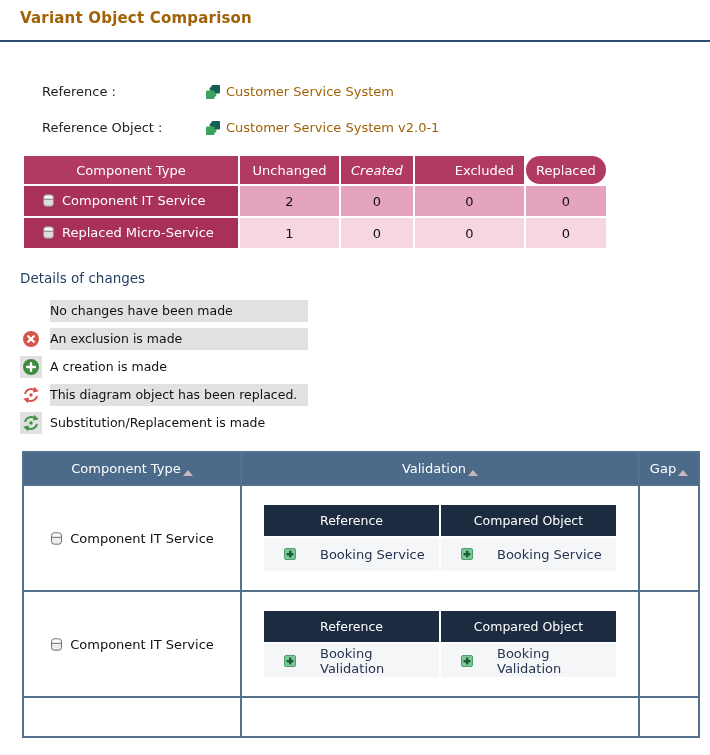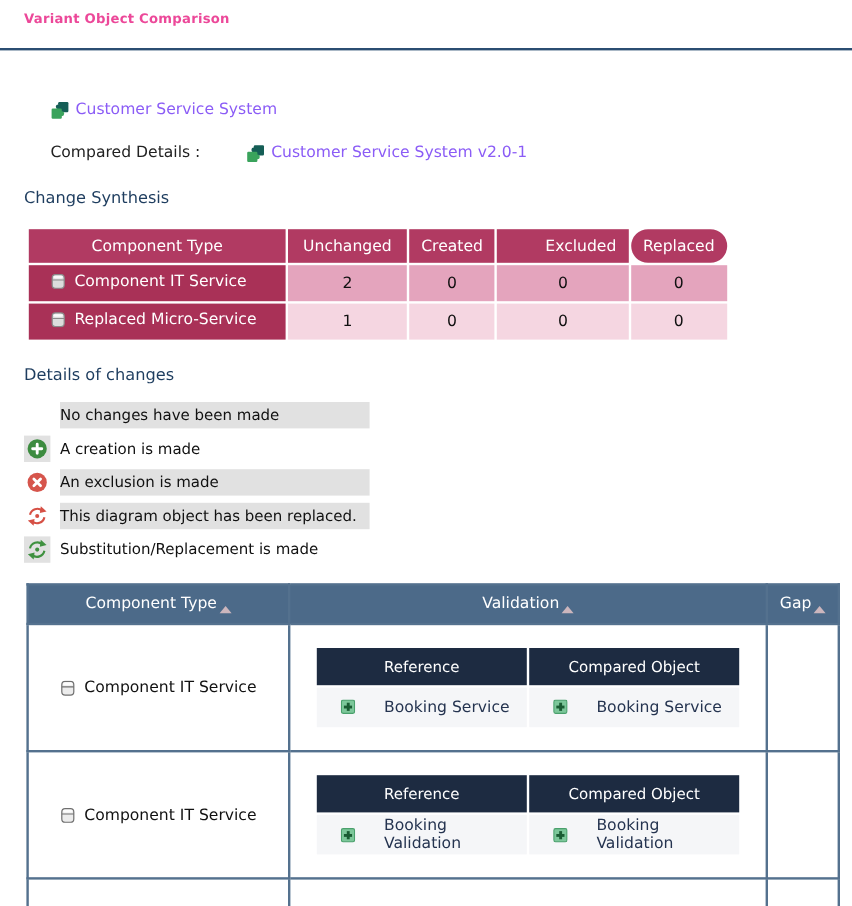--- a/index.html
+++ b/index.html
@@ -3,44 +3,44 @@
 <meta charset="utf-8">
 <style>
   * { box-sizing: border-box; }
   html,body { margin:0; padding:0; }
   body {
     width:710px; height:755px; overflow:hidden; background:#fff;
     font-family:"DejaVu Sans","Liberation Sans",sans-serif; color:#1a1a1a;
   }
   
   .titlebar { height:42px; padding:9px 0 0 20px; border-bottom:2px solid #2b4e72; }
-  .titlebar h1 { margin:0; font-size:11px; font-weight:bold; color:#ec4899; letter-spacing:0.2px; }
+  .titlebar h1 { margin:0; font-size:15px; font-weight:bold; color:#a16207; letter-spacing:0.2px; }
 
   
   .info { margin:40px 0 0 42px; }
   .info-row { margin-bottom:17px; height:19px; font-size:13px; display:flex; align-items:center; }
   .info-label { display:inline-block; width:163px; color:#222; }
-  .info-value { display:inline-flex; align-items:center; gap:5px; color:#8b5cf6; }
+  .info-value { display:inline-flex; align-items:center; gap:5px; color:#a16207; }
   .icon16 { width:16px; height:16px; display:inline-block; flex:0 0 16px; }
 
   
   .section-heading { margin:20px 0 0 20px; font-size:13.5px; font-weight:400; color:#1e3d5f; }
 
   
   table.synth { margin:16px 0 0 22px; border-spacing:2px; border-collapse:separate; }
   table.synth th {
     background:#b13a62; color:#fff; font-weight:400; font-size:13px; height:28px; padding:0 10px;
   }
   table.synth td { font-size:13px; height:30px; text-align:center; }
   table.synth td.tlabel {
     background:#a93157; color:#fff; text-align:left; padding-left:18px; width:214px;
   }
   table.synth th.c0 { width:214px; }
   table.synth th.c1 { width:99px; }
-  table.synth th.c2 { width:60px; }
+  table.synth th.c2 { width:60px;font-style:italic; }
   table.synth th.c3 { width:81px;padding-left:40px; }
   table.synth th.c4 { width:80px;border-radius:14px; }
   table.synth tr.r0 td.val { background:#e4a4bd; color:#111; }
   table.synth tr.r1 td.val { background:#f5d6e1; color:#111; }
   .tlabel-inner { display:inline-flex; align-items:center; gap:7px; }
   .icon13 { width:13px; height:13px; display:inline-block; flex:0 0 13px; }
 
   
   .legend { margin:14px 0 0 20px; }
   .legend-row { display:flex; align-items:center; margin-bottom:6px; height:22px; }
@@ -82,49 +82,49 @@
 <body>
 
 <div>
 
   <div class="titlebar">
     <h1>Variant Object Comparison</h1>
   </div>
 
   <div class="info">
     <div class="info-row">
+      <span class="info-label">Reference :</span>
       <span class="info-value">
         <span class="icon16">
           <svg width="16" height="16" viewBox="0 0 16 16">
             <rect x="6.5" y="1" width="8.5" height="8.5" rx="1" fill="#155e56"></rect>
             <circle cx="6.5" cy="5" r="2" fill="#155e56"></circle>
             <rect x="1" y="6.5" width="8.5" height="8.5" rx="1" fill="#3aa35c"></rect>
             <circle cx="9.5" cy="10.8" r="2" fill="#3aa35c"></circle>
           </svg>
         </span>
         <span>Customer Service System</span>
       </span>
     </div>
     <div class="info-row">
-      <span class="info-label">Compared Details :</span>
+      <span class="info-label">Reference Object :</span>
       <span class="info-value">
         <span class="icon16">
           <svg width="16" height="16" viewBox="0 0 16 16">
             <rect x="6.5" y="1" width="8.5" height="8.5" rx="1" fill="#155e56"></rect>
             <circle cx="6.5" cy="5" r="2" fill="#155e56"></circle>
             <rect x="1" y="6.5" width="8.5" height="8.5" rx="1" fill="#3aa35c"></rect>
             <circle cx="9.5" cy="10.8" r="2" fill="#3aa35c"></circle>
           </svg>
         </span>
         <span>Customer Service System v2.0-1</span>
       </span>
     </div>
   </div>
 
-  <div class="section-heading">Change Synthesis</div>
 
   <table class="synth">
     <thead>
       <tr>
         <th class="c0">Component Type</th>
         <th class="c1">Unchanged</th>
         <th class="c2">Created</th>
         <th class="c3">Excluded</th>
         <th class="c4">Replaced</th>
       </tr>
@@ -170,36 +170,36 @@
   </table>
 
   <div class="section-heading">Details of changes</div>
 
   <div class="legend">
     <div class="legend-row">
       <span class="legend-icon-cell"></span>
       <span class="legend-text shaded">No changes have been made</span>
     </div>
     <div class="legend-row">
+      <span class="legend-icon-cell">
+        <svg class="icon18" width="18" height="18" viewBox="0 0 18 18">
+          <circle cx="9" cy="9" r="8" fill="#d6554c"></circle>
+          <path d="M6.2 6.2l5.6 5.6M11.8 6.2l-5.6 5.6" stroke="#fff" stroke-width="2.3" stroke-linecap="round"></path>
+        </svg>
+      </span>
+      <span class="legend-text shaded">An exclusion is made</span>
+    </div>
+    <div class="legend-row">
       <span class="legend-icon-cell shaded">
         <svg class="icon18" width="18" height="18" viewBox="0 0 18 18">
           <circle cx="9" cy="9" r="8" fill="#3d8c40"></circle>
           <path d="M9 5.2v7.6M5.2 9h7.6" stroke="#fff" stroke-width="2.4" stroke-linecap="round"></path>
         </svg>
       </span>
       <span class="legend-text">A creation is made</span>
-    </div>
-    <div class="legend-row">
-      <span class="legend-icon-cell">
-        <svg class="icon18" width="18" height="18" viewBox="0 0 18 18">
-          <circle cx="9" cy="9" r="8" fill="#d6554c"></circle>
-          <path d="M6.2 6.2l5.6 5.6M11.8 6.2l-5.6 5.6" stroke="#fff" stroke-width="2.3" stroke-linecap="round"></path>
-        </svg>
-      </span>
-      <span class="legend-text shaded">An exclusion is made</span>
     </div>
     <div class="legend-row">
       <span class="legend-icon-cell">
         <svg class="icon18" width="18" height="18" viewBox="0 0 18 18">
           <path d="M3 8 A 6.2 6.2 0 0 1 13.2 4.6" fill="none" stroke="#d65045" stroke-width="1.8"></path>
           <polygon points="12.0,0.8 16.8,5.2 11.2,6.6" fill="#d65045"></polygon>
           <path d="M15 10 A 6.2 6.2 0 0 1 4.8 13.4" fill="none" stroke="#d65045" stroke-width="1.8"></path>
           <polygon points="6.0,17.2 1.2,12.8 6.8,11.4" fill="#d65045"></polygon>
           <circle cx="9" cy="9" r="1.7" fill="#d65045"></circle>
         </svg>

